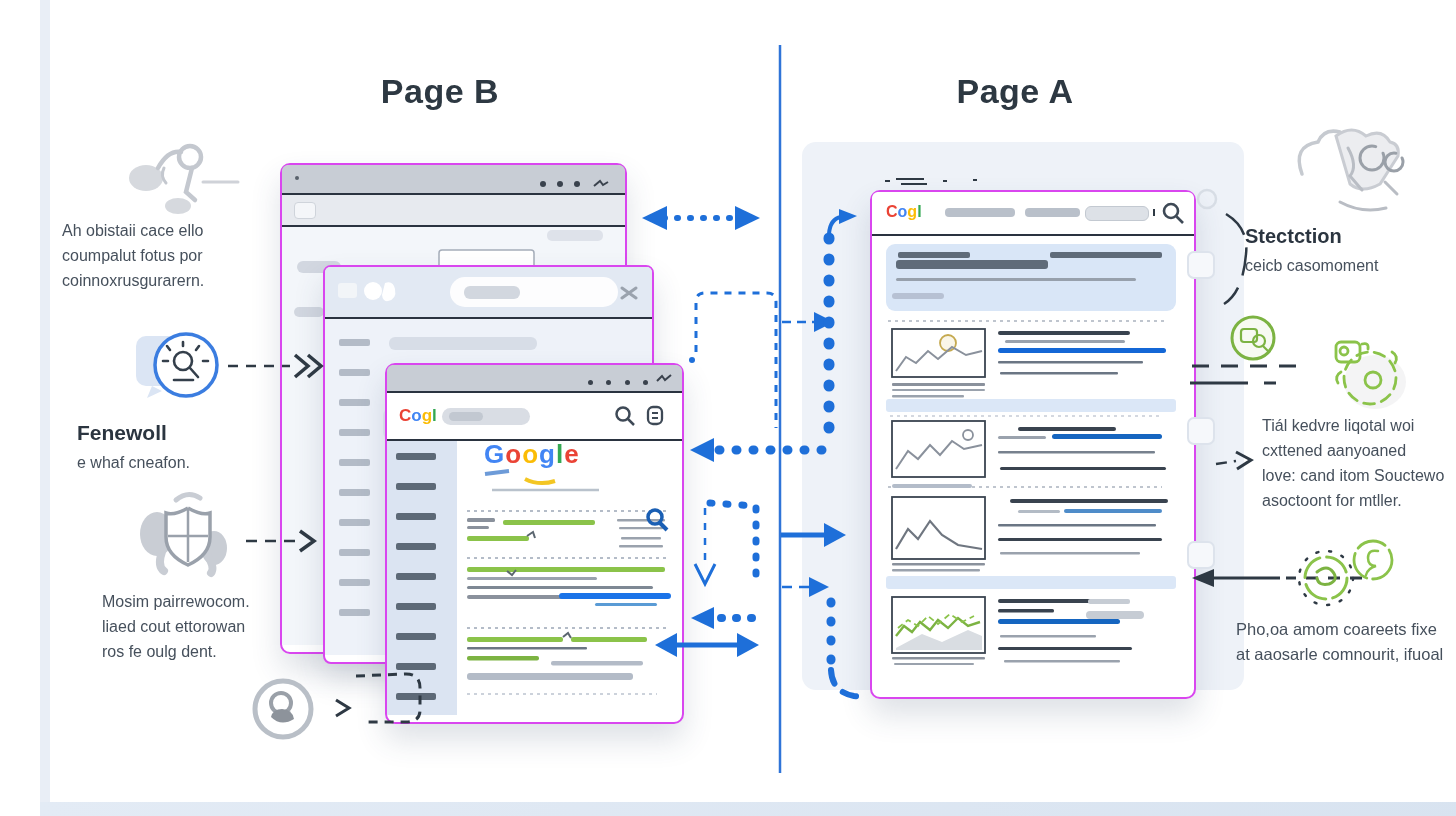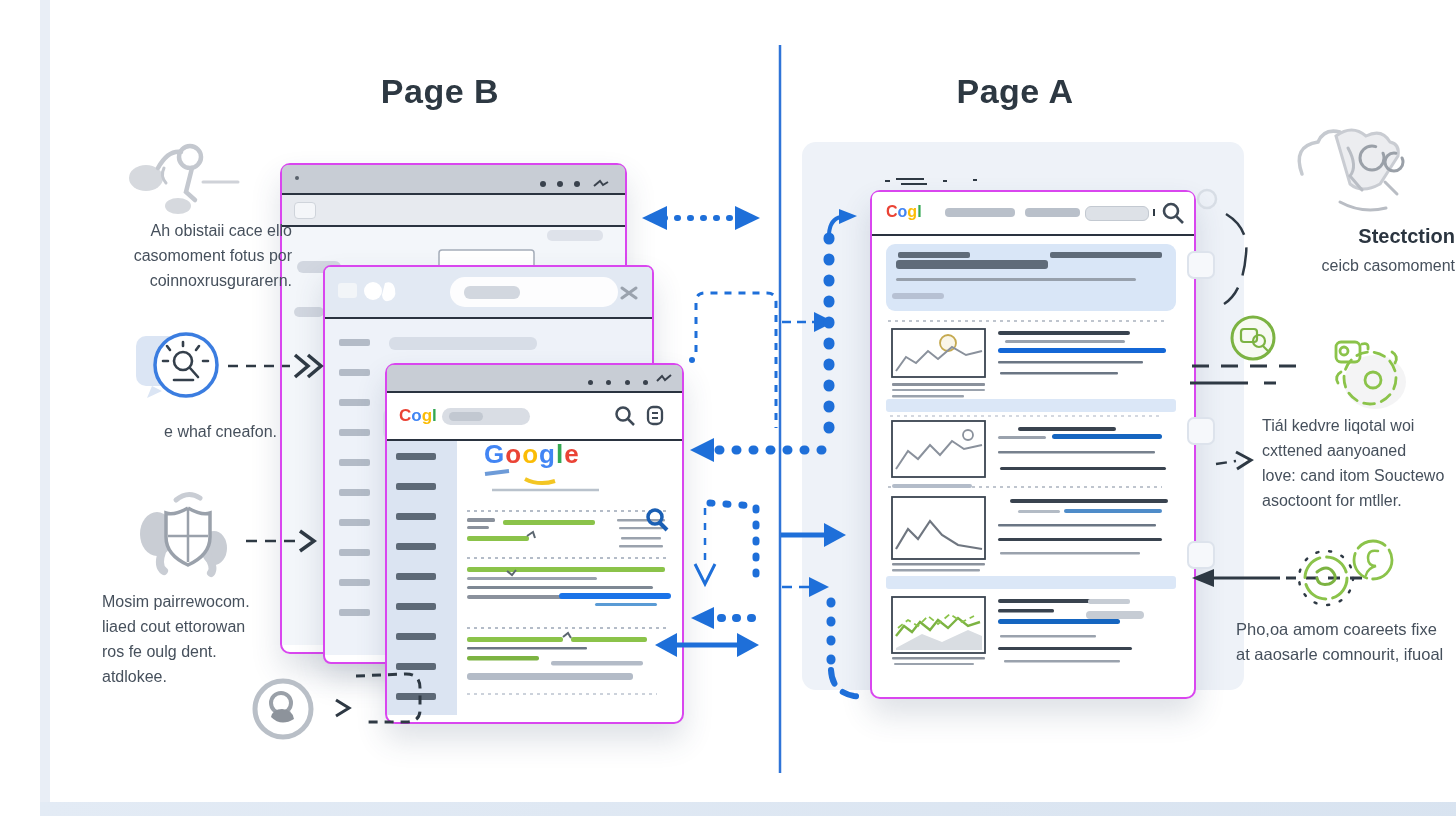--- a/index.html
+++ b/index.html
@@ -15,21 +15,21 @@
   .titlebar{position:relative;height:26px;background:#c8cdd5;border-bottom:2.5px solid #2a3340;border-radius:6px 6px 0 0;}
   .tb-dot{display:inline-block;width:6px;height:6px;border-radius:50%;background:#3a424d;margin-left:11px;vertical-align:middle;}
   .tb-dots{position:absolute;top:9px;}
   .tb-tick{position:absolute;left:13px;top:11px;width:4px;height:4px;border-radius:50%;background:#59616c;}
   .toolbar{position:relative;border-bottom:2.5px solid #2a3340;background:#fff;}
   .brand{font-weight:bold;position:absolute;}
   .pill{position:absolute;background:#d9dde4;border-radius:9px;}
   .pill .blob{position:absolute;background:#c2c8d1;border-radius:5px;}
   .content{position:relative;overflow:hidden;}
   .note{position:absolute;color:#46505c;font-size:16px;line-height:25px;z-index:70;}
-  .note.center{text-align:right;}
+  .note.center{text-align:left;}
   .note-h{font-size:21px;line-height:28px;font-weight:bold;color:#2b3540;margin-bottom:3px;}
   .note-h.small{font-size:20px;}
   .hero-logo{position:absolute;font-size:26px;font-weight:bold;letter-spacing:1px;z-index:5;}
   svg{display:block;}
   .ontop{z-index:60;pointer-events:none;}
 </style>
 </head>
 <body>
 
 <div class="canvas">
@@ -254,33 +254,33 @@
         <rect x="126" y="411" width="134" height="3" rx="1.5" fill="#39434f"></rect>
         <rect x="132" y="424" width="116" height="2.6" rx="1" fill="#9aa2ad"></rect>
         <rect x="20" y="421" width="93" height="2.5" rx="1" fill="#8a919c"></rect>
         <rect x="22" y="427" width="80" height="2" rx="1" fill="#9aa2ad"></rect>
       </svg>
     </div>
   </div>
 
   <div class="note center" style="left:22px;top:218px;width:230px;">
     <div>Ah obistaii cace ello</div>
-    <div>casomoment fotus por</div>
+    <div>coumpalut fotus por</div>
     <div>coinnoxrusgurarern.</div>
   </div>
 
   <div class="note center" style="left:37px;top:419px;width:200px;">
+    <div class="note-h">Fenewoll</div>
     <div>e whaf cneafon.</div>
   </div>
 
   <div class="note" style="left:62px;top:589px;width:210px;">
     <div>Mosim pairrewocom.</div>
     <div>liaed cout ettorowan</div>
     <div>ros fe oulg dent.</div>
-    <div>atdlokee.</div>
   </div>
 
   <div class="note center" style="left:1205px;top:222px;width:210px;">
     <div class="note-h small">Stectction</div>
     <div>ceicb casomoment</div>
   </div>
 
   <div class="note" style="left:1222px;top:413px;width:220px;">
     <div>Tiál kedvre liqotal woi</div>
     <div>cxttened aanyoaned</div>

